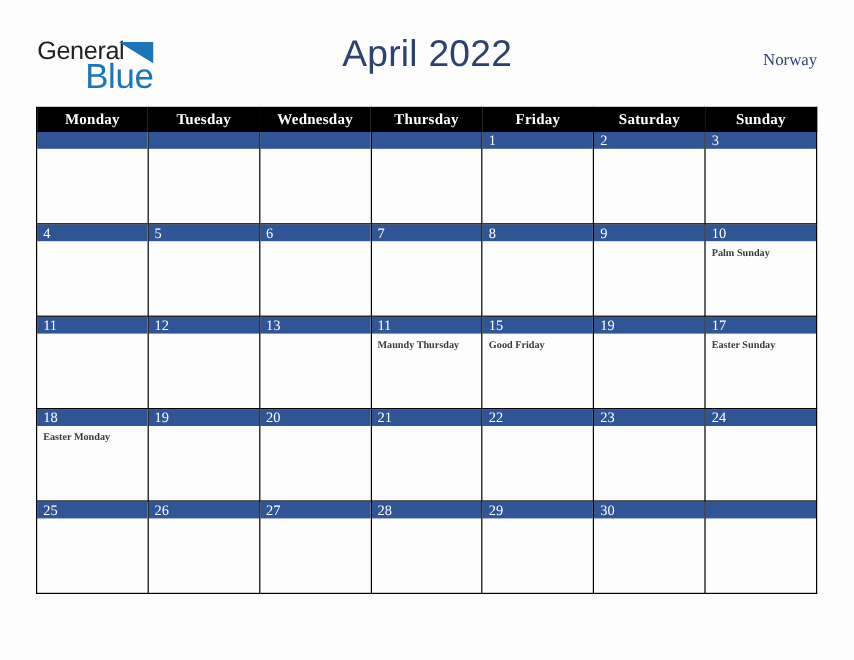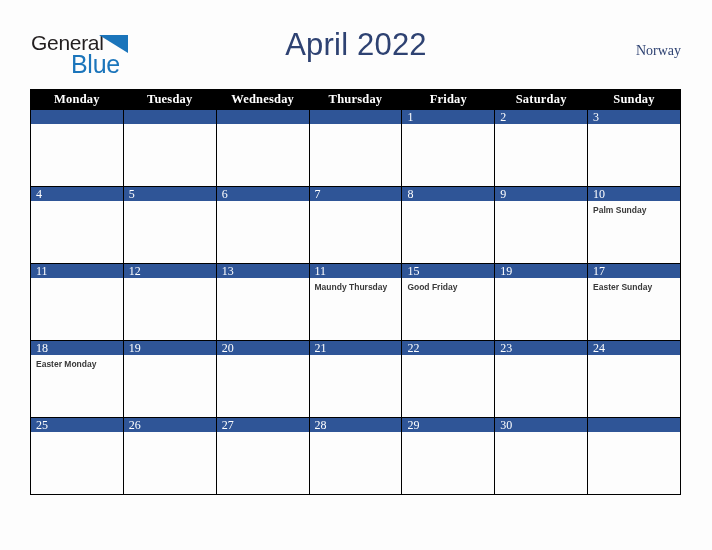--- a/index.html
+++ b/index.html
@@ -43,21 +43,21 @@
   .logo-tri {
     position: absolute;
     left: 68px; top: 3px;
     width: 29px; height: 18px;
     background: #1b75bb;
     clip-path: polygon(0 0, 100% 0, 100% 100%);
   }
   .logo-row2 {
     position: absolute;
     left: 40px; top: 20px;
-    font-size: 25px;
+    font-size: 29px;
     letter-spacing: -0.3px;
     color: #1b75bb;
     line-height: 24px;
     white-space: nowrap;
   }
 
   .title {
     position: absolute;
     left: 0; top: 27px;
     width: 712px;
@@ -114,21 +114,21 @@
     padding-left: 5px;
     text-align: left;
   }
   .daynum.empty { color: transparent; }
   .events {
     padding: 4px 4px 0 5px;
   }
   .event {
     font-size: 8.5px;
     font-weight: bold;
-    font-family: Liberation Sans, sans-serif;
+    font-family: Liberation Serif, serif;
     color: #3a3a3a;
     line-height: 11px;
     white-space: nowrap;
   }
 </style>
 </head>
 <body>
 
 <div id="page">
 

